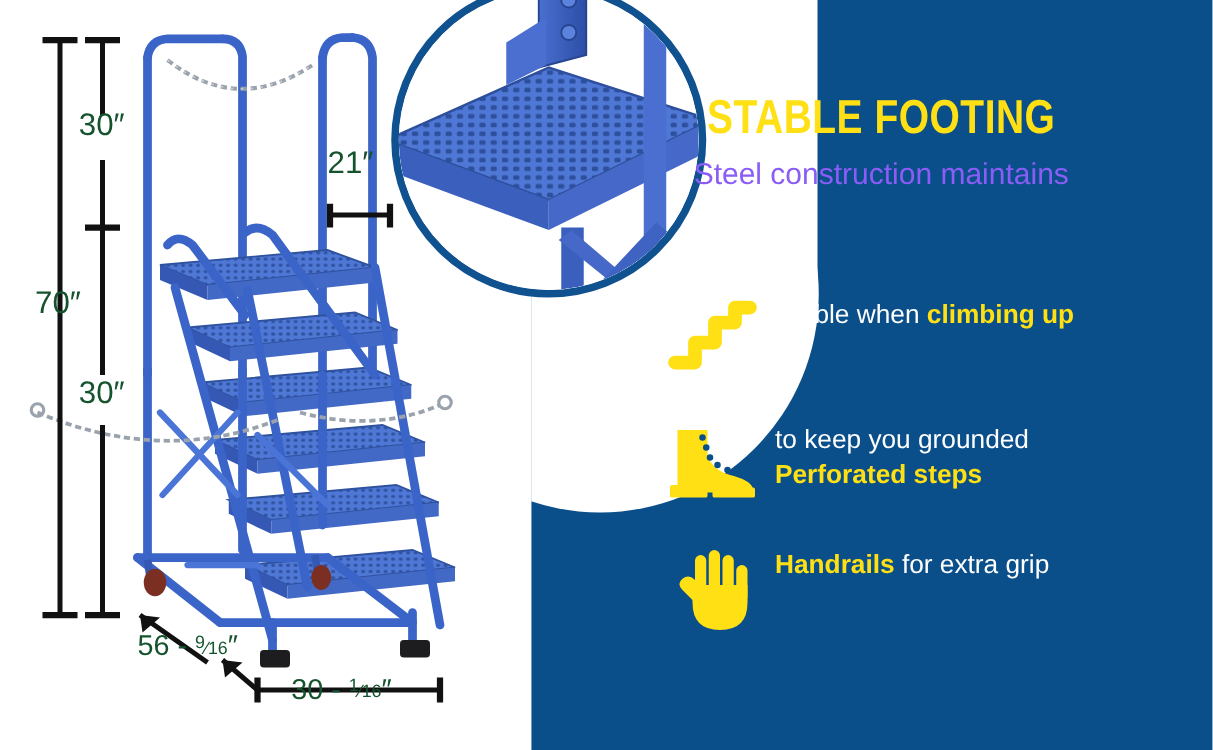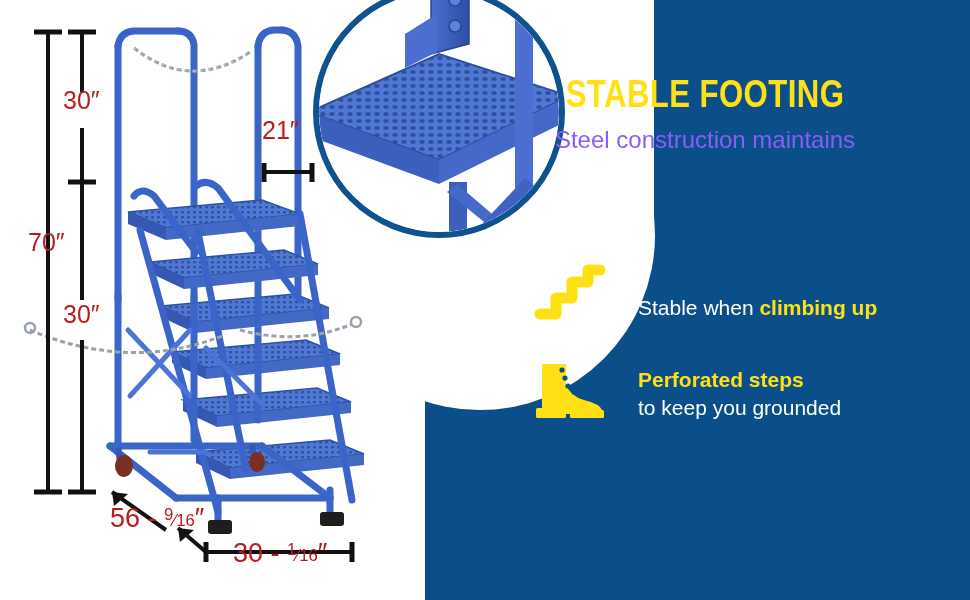--- a/index.html
+++ b/index.html
@@ -43,21 +43,21 @@
   .subhead{
     position:absolute;left:470px;top:124px;width:470px;
     text-align:center;color:#8b5cf6;
     font-size:24px;line-height:31px;font-weight:400;
   }
   .subhead div{white-space:nowrap;}
 
   
   .feature{
     position:absolute;left:520px;width:430px;height:84px;
-    display:flex;align-items:flex-end;gap:18px;
+    display:flex;align-items:flex-start;
   }
   .feature .ficon{
     width:100px;flex:0 0 100px;display:flex;align-items:center;justify-content:center;
   }
   .feature .ftext{
     flex:1;color:#ffffff;font-size:21px;line-height:28px;
   }
   .feature .ftext b{color:#ffe014;font-weight:bold;}
   .feature .ftext .line{white-space:nowrap;}
   #feat-0{top:238px;}
@@ -66,24 +66,24 @@
 
   
   .photo-area{position:absolute;left:0;top:0;width:430px;height:600px;overflow:hidden;background:#fff;}
 
   
   .lad-main{fill:none;stroke:#3b64c8;stroke-width:7;stroke-linecap:round;}
   .lad-thin{fill:none;stroke:#4a74d6;stroke-width:5;stroke-linecap:round;}
 
   
   .dim-label{
-    position:absolute;color:#b91c1c;font-size:25px;font-weight:400;
+    position:absolute;color:#14532d;font-size:25px;font-weight:400;
     font-family:"Liberation Sans", sans-serif;white-space:nowrap;
   }
-  .dim-label.small{font-size:27px;}
+  .dim-label.small{font-size:23px;}
   .frac{display:inline-block;font-size:0.62em;line-height:1;vertical-align:0.08em;}
   .frac sup{font-size:1em;vertical-align:0.35em;}
   .frac sub{font-size:1em;vertical-align:0;}
 
   
   .inset-wrap{
     position:absolute;left:313px;top:-14px;width:252px;height:252px;
     border-radius:50%;overflow:hidden;
     border:6px solid #10518f;
     box-sizing:border-box;
@@ -323,19 +323,36 @@
         <rect x="6" y="50" width="30" height="10" rx="1.5" fill="#ffe014"></rect>
         <rect x="40" y="52" width="34" height="8" rx="1.5" fill="#ffe014"></rect>
         <circle cx="32" cy="12" r="2.6" fill="#0a4f8a"></circle>
         <circle cx="35" cy="20" r="2.6" fill="#0a4f8a"></circle>
         <circle cx="38" cy="28" r="2.6" fill="#0a4f8a"></circle>
         <circle cx="44" cy="34" r="2.6" fill="#0a4f8a"></circle>
         <circle cx="52" cy="38" r="2.6" fill="#0a4f8a"></circle>
       </svg>
     </div>
     <div class="ftext">
+      <div class="line">to keep you grounded</div>
       <div class="line"><b>Perforated steps</b></div>
-      <div class="line">to keep you grounded</div>
-    </div>
-  </div>
-
+    </div>
+  </div>
+
+  <div class="feature" id="feat-2">
+    <div class="ficon">
+      <svg width="72" height="72" viewBox="0 0 72 72">
+        <g fill="#ffe014">
+          <rect x="22" y="6" width="9" height="34" rx="4.5"></rect>
+          <rect x="33" y="2" width="9" height="38" rx="4.5"></rect>
+          <rect x="44" y="6" width="9" height="34" rx="4.5"></rect>
+          <rect x="55" y="14" width="9" height="30" rx="4.5"></rect>
+          <path d="M22,30 L22,44 L12,34 Q7,29 12,25 Q17,21 22,26 Z"></path>
+          <path d="M20,30 L64,30 L64,44 Q64,66 42,66 Q20,66 20,44 Z"></path>
+        </g>
+      </svg>
+    </div>
+    <div class="ftext">
+      <div class="line"><b>Handrails</b><span> for extra grip</span></div>
+    </div>
+  </div>
 
 </div>
 
 </body></html>

